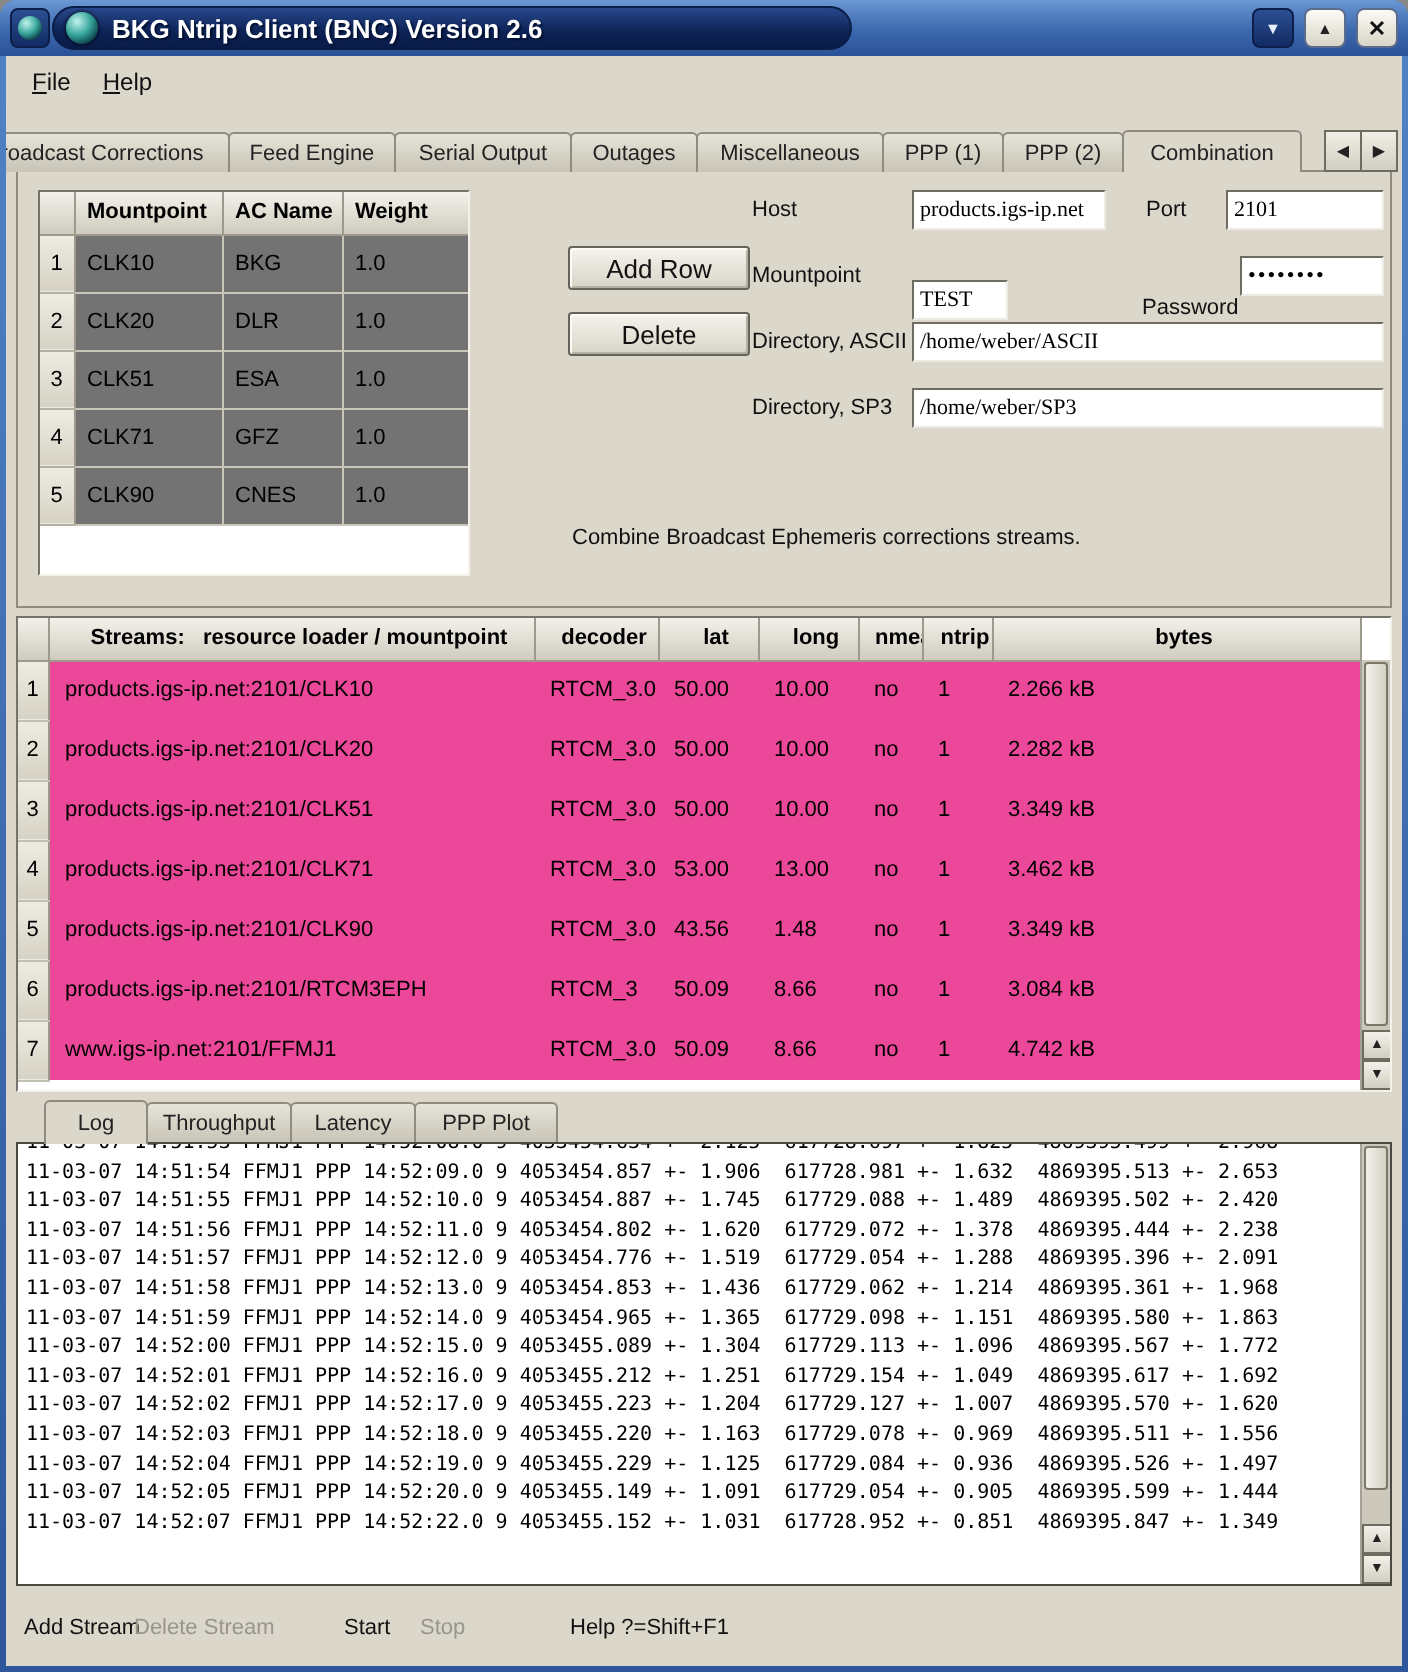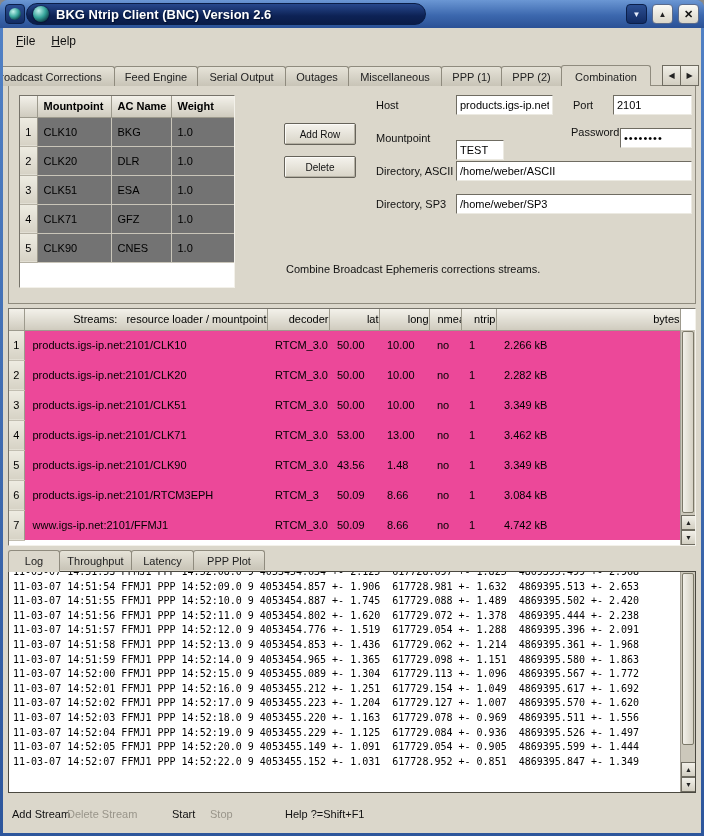--- a/index.html
+++ b/index.html
@@ -37,52 +37,52 @@
   .tab-arrow+.tab-arrow{margin-left:-1px}
 
   
   .pane{position:absolute;left:5px;top:57px;width:688px;height:219px;border:1px solid #8f8b7e;background:#dbd7cb;z-index:2}
   .combo-table{position:absolute;left:10px;top:9px;width:216px;height:193px;background:#fff;border:1px solid;border-color:#76736a #f3f1ea #f3f1ea #76736a;overflow:hidden}
   .combo-table table{border-collapse:collapse;width:214px;table-layout:fixed}
   .combo-table th{height:21px;background:linear-gradient(#f3f1ea,#cfcbbe);border-right:1px solid #9d9a8d;border-bottom:1px solid #9d9a8d;font-size:11px;font-weight:bold;text-align:left;padding-left:6px;overflow:hidden}
   .combo-table th.corner{padding:0}
   .combo-table td{height:29px;font-size:11px;border-right:1px solid #c9c5b9;border-bottom:1px solid #c9c5b9;padding-left:6px;background:#737373;overflow:hidden}
   .combo-table td.rnum{background:linear-gradient(#eeece2,#d6d2c5);border-right:1px solid #9d9a8d;border-bottom:1px solid #b4b0a3;text-align:center;padding:0}
-  .qbtn{position:absolute;width:72px;height:22px;background:linear-gradient(#f5f3ed,#d8d4c7);border:1px solid #66635a;border-radius:2px;box-shadow:inset 1px 1px 0 #fcfbf8,inset -1px -1px 0 #b4b0a3;font-size:10px;display:flex;align-items:center;justify-content:center;color:#111}
+  .qbtn{position:absolute;width:91px;height:22px;background:linear-gradient(#f5f3ed,#d8d4c7);border:1px solid #66635a;border-radius:2px;box-shadow:inset 1px 1px 0 #fcfbf8,inset -1px -1px 0 #b4b0a3;font-size:13px;display:flex;align-items:center;justify-content:center;color:#111}
   .add-row{left:275px;top:37px}
   .del{left:275px;top:70px}
   .lbl{position:absolute;font-size:11px;color:#111;white-space:nowrap}
-  .inp{position:absolute;height:20px;background:#fff;border:1px solid;border-color:#6f6c62 #eceae2 #eceae2 #6f6c62;font-size:11px;font-family:Liberation Sans, sans-serif;padding:0 3px;color:#000}
+  .inp{position:absolute;height:20px;background:#fff;border:1px solid;border-color:#6f6c62 #eceae2 #eceae2 #6f6c62;font-size:11px;font-family:Liberation Serif, serif;padding:0 3px;color:#000}
   .l-host{left:367px;top:13px}      .i-host{left:447px;top:9px;width:97px}
   .l-port{left:564px;top:13px}      .i-port{left:604px;top:9px;width:79px}
   .l-mp{left:367px;top:46px}        .i-mp{left:447px;top:54px;width:48px}
-  .l-pw{left:562px;top:40px}        .i-pw{left:611px;top:42px;width:72px;letter-spacing:1px}
+  .l-pw{left:562px;top:62px}        .i-pw{left:611px;top:42px;width:72px;letter-spacing:1px}
   .l-da{left:367px;top:79px}        .i-da{left:447px;top:75px;width:236px}
   .l-ds{left:367px;top:112px}       .i-ds{left:447px;top:108px;width:236px}
   .note{position:absolute;left:277px;top:177px;font-size:11px;color:#111}
 
   
   .streams{position:absolute;left:5px;top:280px;width:688px;height:238px;background:#fff;border:1px solid;border-color:#76736a #f3f1ea #f3f1ea #76736a;overflow:hidden}
   .streams table{border-collapse:collapse;width:671px;table-layout:fixed}
-  .streams th{height:21px;background:linear-gradient(#f3f1ea,#cfcbbe);border-right:1px solid #9d9a8d;border-bottom:1px solid #9d9a8d;font-size:11px;font-weight:normal;text-align:right;padding-left:8px;white-space:pre;overflow:hidden}
+  .streams th{height:21px;background:linear-gradient(#f3f1ea,#cfcbbe);border-right:1px solid #9d9a8d;border-bottom:1px solid #9d9a8d;font-size:11px;font-weight:bold;text-align:center;padding-left:8px;white-space:pre;overflow:hidden}
   .streams th.corner{padding:0}
   .streams td{height:30px;font-size:11px;padding-left:8px;white-space:pre;overflow:hidden;background:#ec4899}
   .streams td.rnum{background:linear-gradient(#eeece2,#d6d2c5);border-right:1px solid #9d9a8d;border-bottom:1px solid #c2beb1;text-align:center;padding:0}
 
   
   .vscroll{position:absolute;width:15px;background:#ccc8bb;border-left:1px solid #a5a196}
   .streams-sb{right:0;top:21px;bottom:0}
   .vthumb{position:absolute;left:1px;right:1px;background:linear-gradient(90deg,#f2f0e9,#d5d1c4);border:1px solid #7b7869;border-radius:2px}
   .streams-sb .vthumb{top:1px;bottom:32px}
   .sb-btn{position:absolute;left:0;width:15px;height:15px;background:linear-gradient(#f2f0e9,#d2cec1);border:1px solid #6e6b60;display:flex;align-items:center;justify-content:center;font-size:7px;color:#222}
   .sb-up{bottom:15px}
   .sb-down{bottom:0}
 
   
-  .btabbar{position:absolute;left:5px;top:521px;height:22px;display:flex;align-items:center;z-index:2}
+  .btabbar{position:absolute;left:19px;top:521px;height:22px;display:flex;align-items:flex-end;z-index:2}
   .logpane{position:absolute;left:5px;top:543px;width:688px;height:222px;background:#fff;border:1px solid #4a4840;overflow:hidden}
   .loglines{position:absolute;left:4px;top:-7px;width:662px}
   .logline{font-family:"DejaVu Sans Mono",monospace;font-size:10px;line-height:14.6px;white-space:pre;color:#000}
   .log-sb{right:0;top:0;bottom:0}
   .log-sb .vthumb{top:1px;height:172px}
 
   
   .actions{position:absolute;left:0;top:772px;width:100%;height:30px}
   .act{position:absolute;top:8px;font-size:11px;color:#111;white-space:nowrap}
   .act.disabled{color:#99958a}

